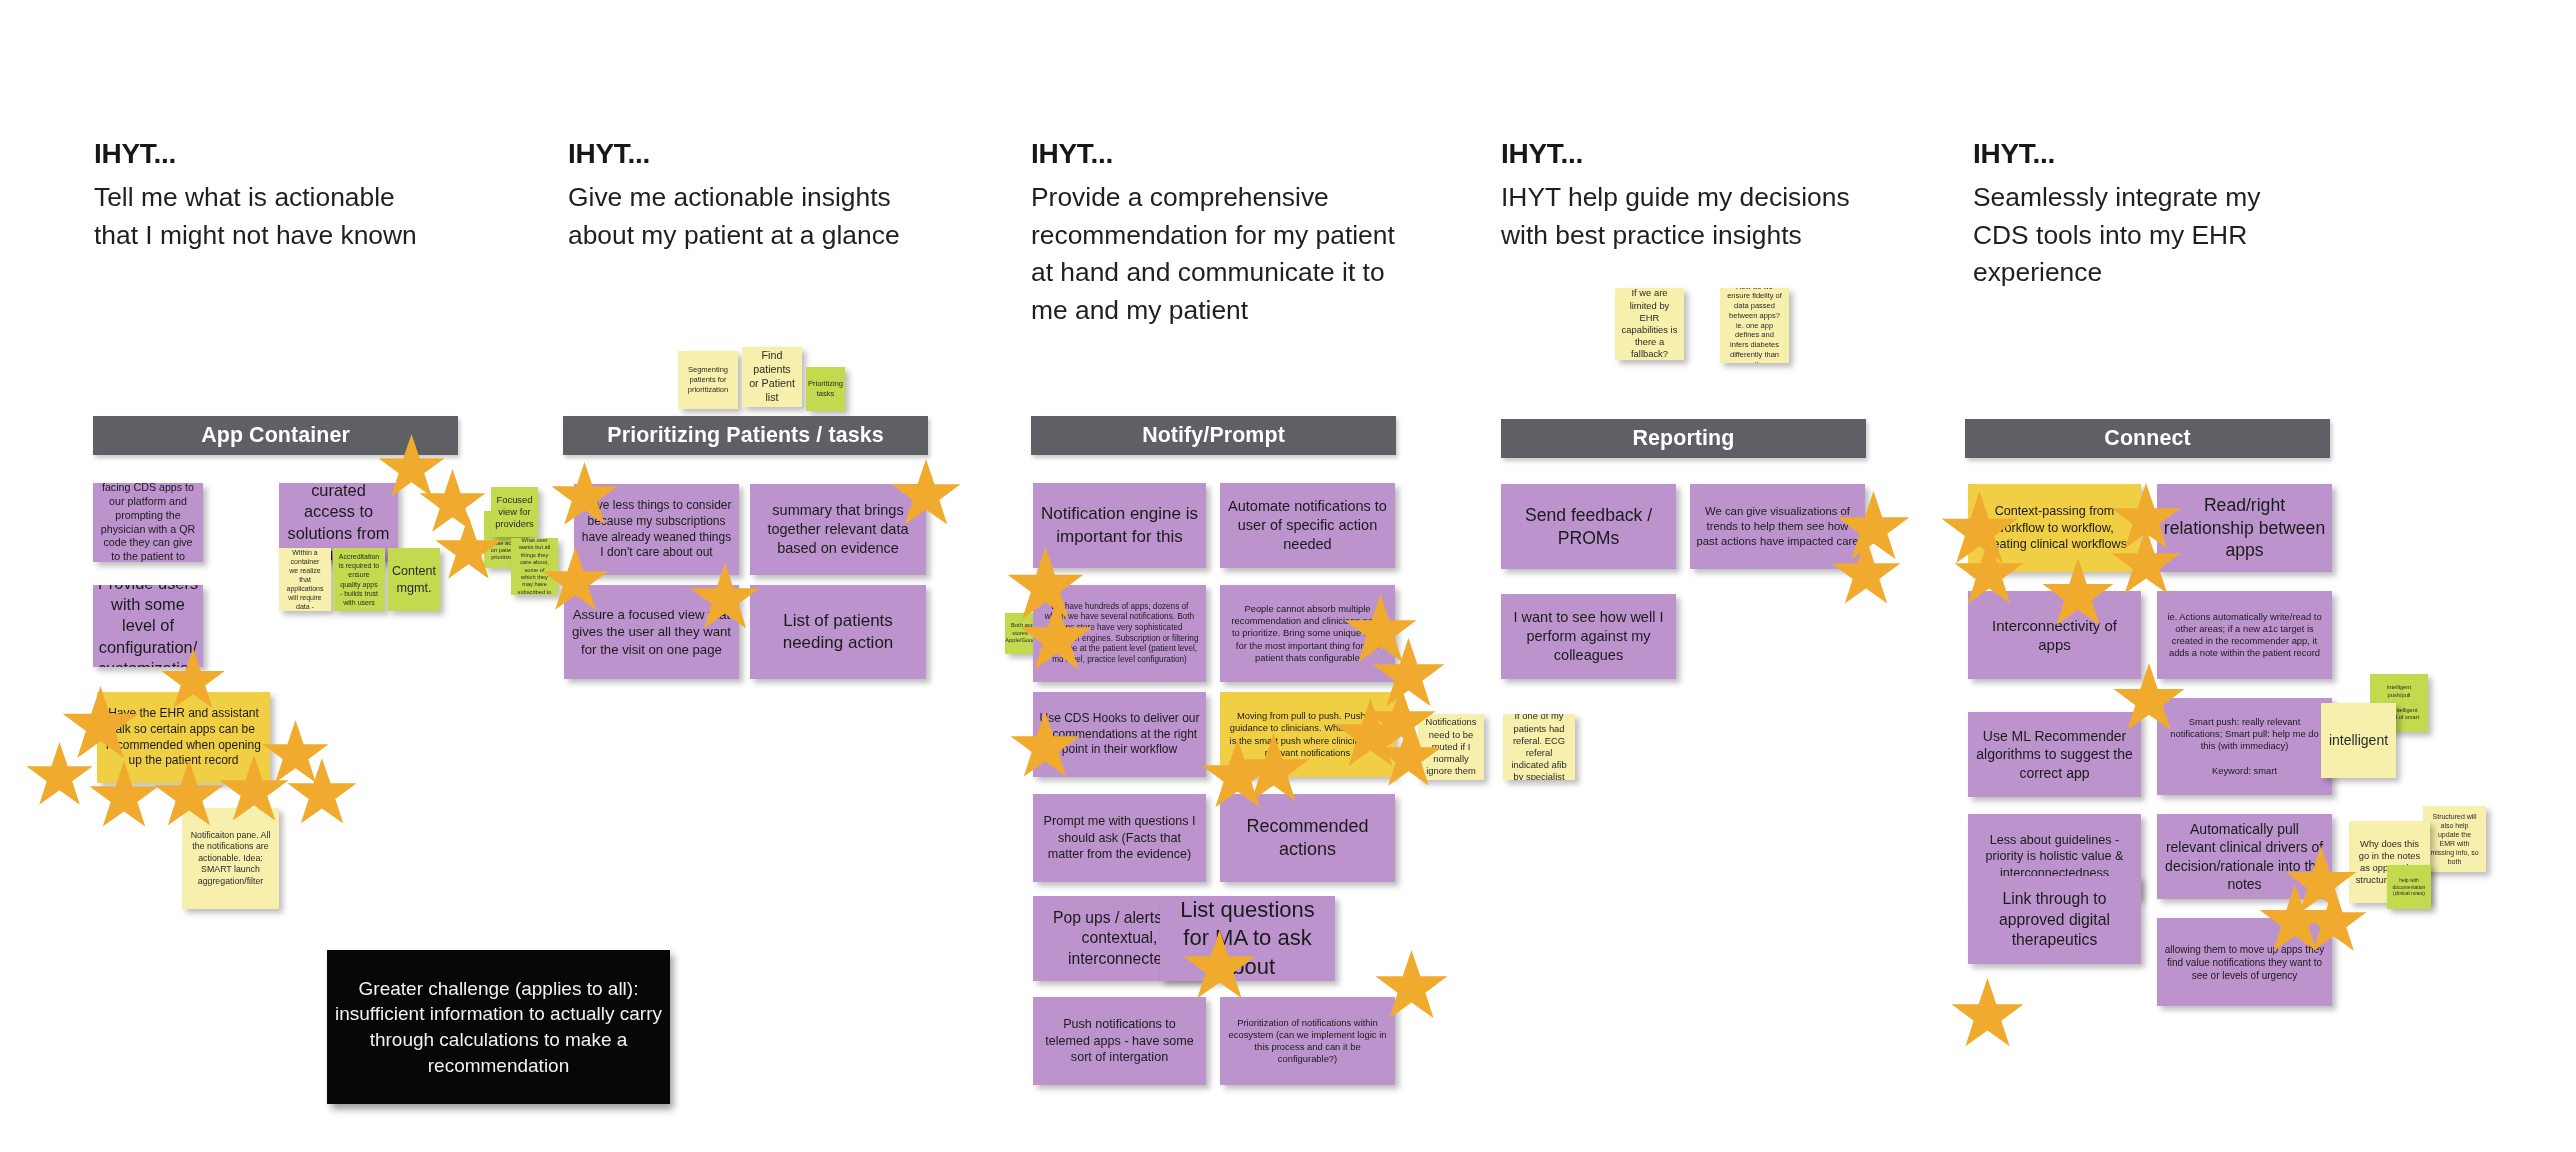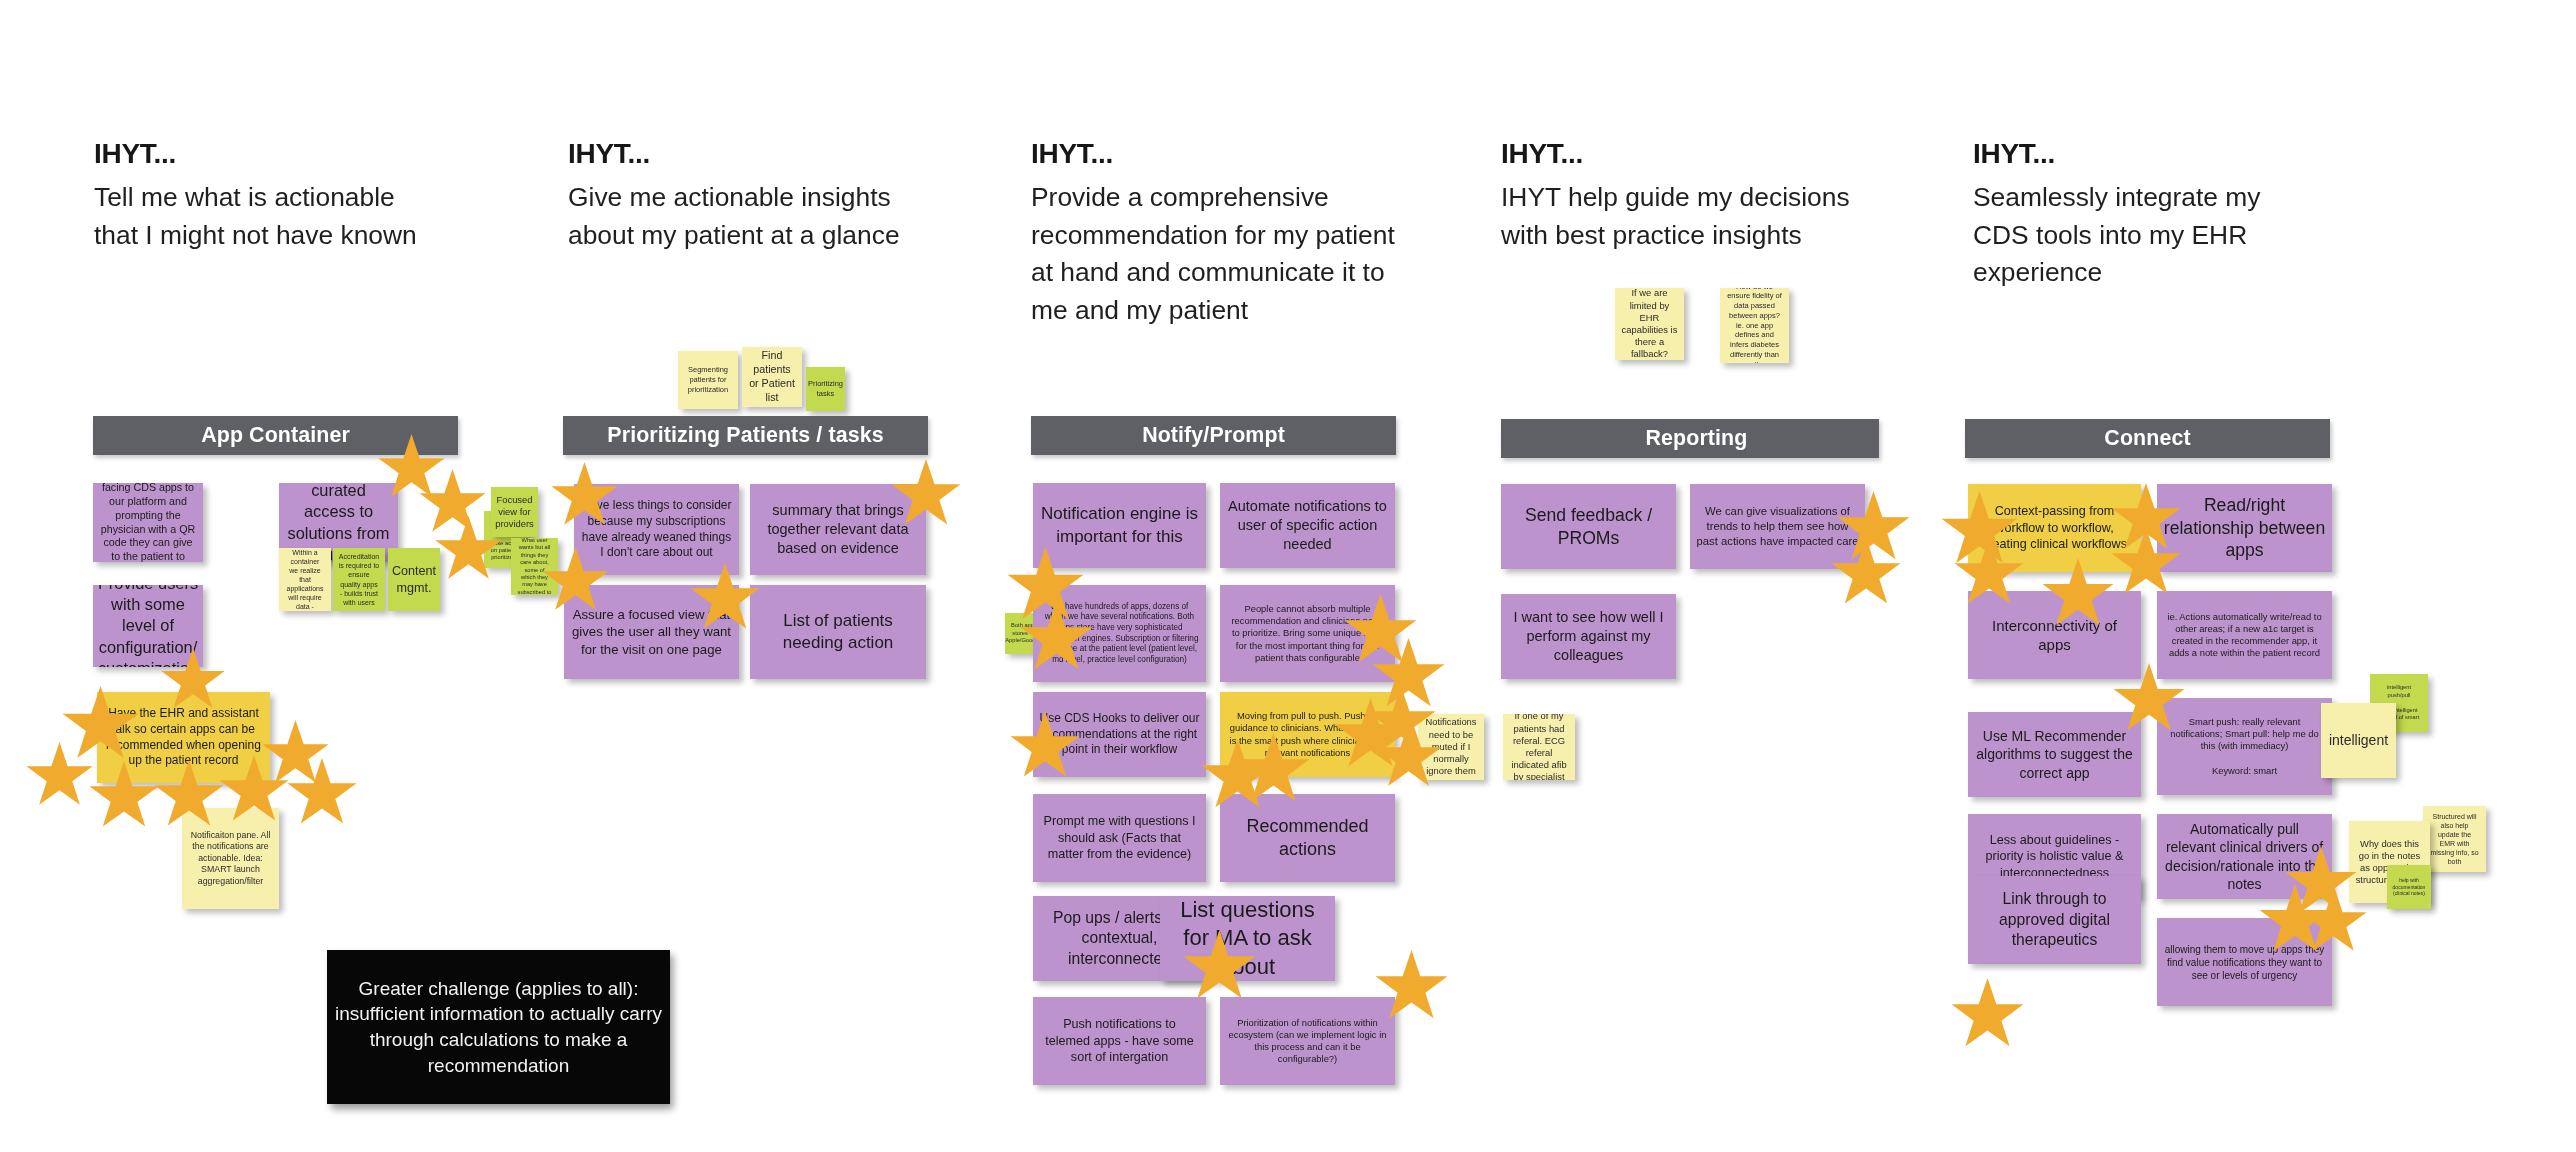--- a/index.html
+++ b/index.html
@@ -145,21 +145,21 @@
   <div class="star" style="left:1374px;top:950px;width:75px;height:75px;"></div>
 
   <div class="col-head" style="left:1501px;top:140px;width:352px;">
     <div class="ihyt">IHYT...</div>
     <div class="quote">IHYT help guide my decisions with best practice insights</div>
   </div>
 
   <div class="note cream" style="left:1615px;top:288px;width:69px;height:72px;font-size:9.4px;">If we are limited by EHR capabilities is there a fallback?</div>
   <div class="note cream" style="left:1720px;top:288px;width:69px;height:75px;font-size:7.5px;">How do we ensure fidelity of data passed between apps? ie. one app defines and infers diabetes differently than another</div>
 
-  <div class="band" style="left:1501px;top:419px;width:365px;height:39px;padding-left:13px;">Reporting</div>
+  <div class="band" style="left:1501px;top:419px;width:365px;height:39px;">Reporting</div>
 
   <div class="note purple" style="left:1501px;top:484px;width:175px;height:85px;font-size:17.6px;">Send feedback / PROMs</div>
   <div class="note purple" style="left:1501px;top:594px;width:175px;height:85px;font-size:14.5px;">I want to see how well I perform against my colleagues</div>
   <div class="note purple" style="left:1690px;top:484px;width:175px;height:85px;font-size:11.3px;">We can give visualizations of trends to help them see how past actions have impacted care</div>
 
   <div class="star" style="left:1836px;top:491px;width:75px;height:75px;"></div>
   <div class="star" style="left:1830px;top:538px;width:72px;height:72px;"></div>
 
   <div class="col-head" style="left:1973px;top:140px;width:340px;">
     <div class="ihyt">IHYT...</div>

